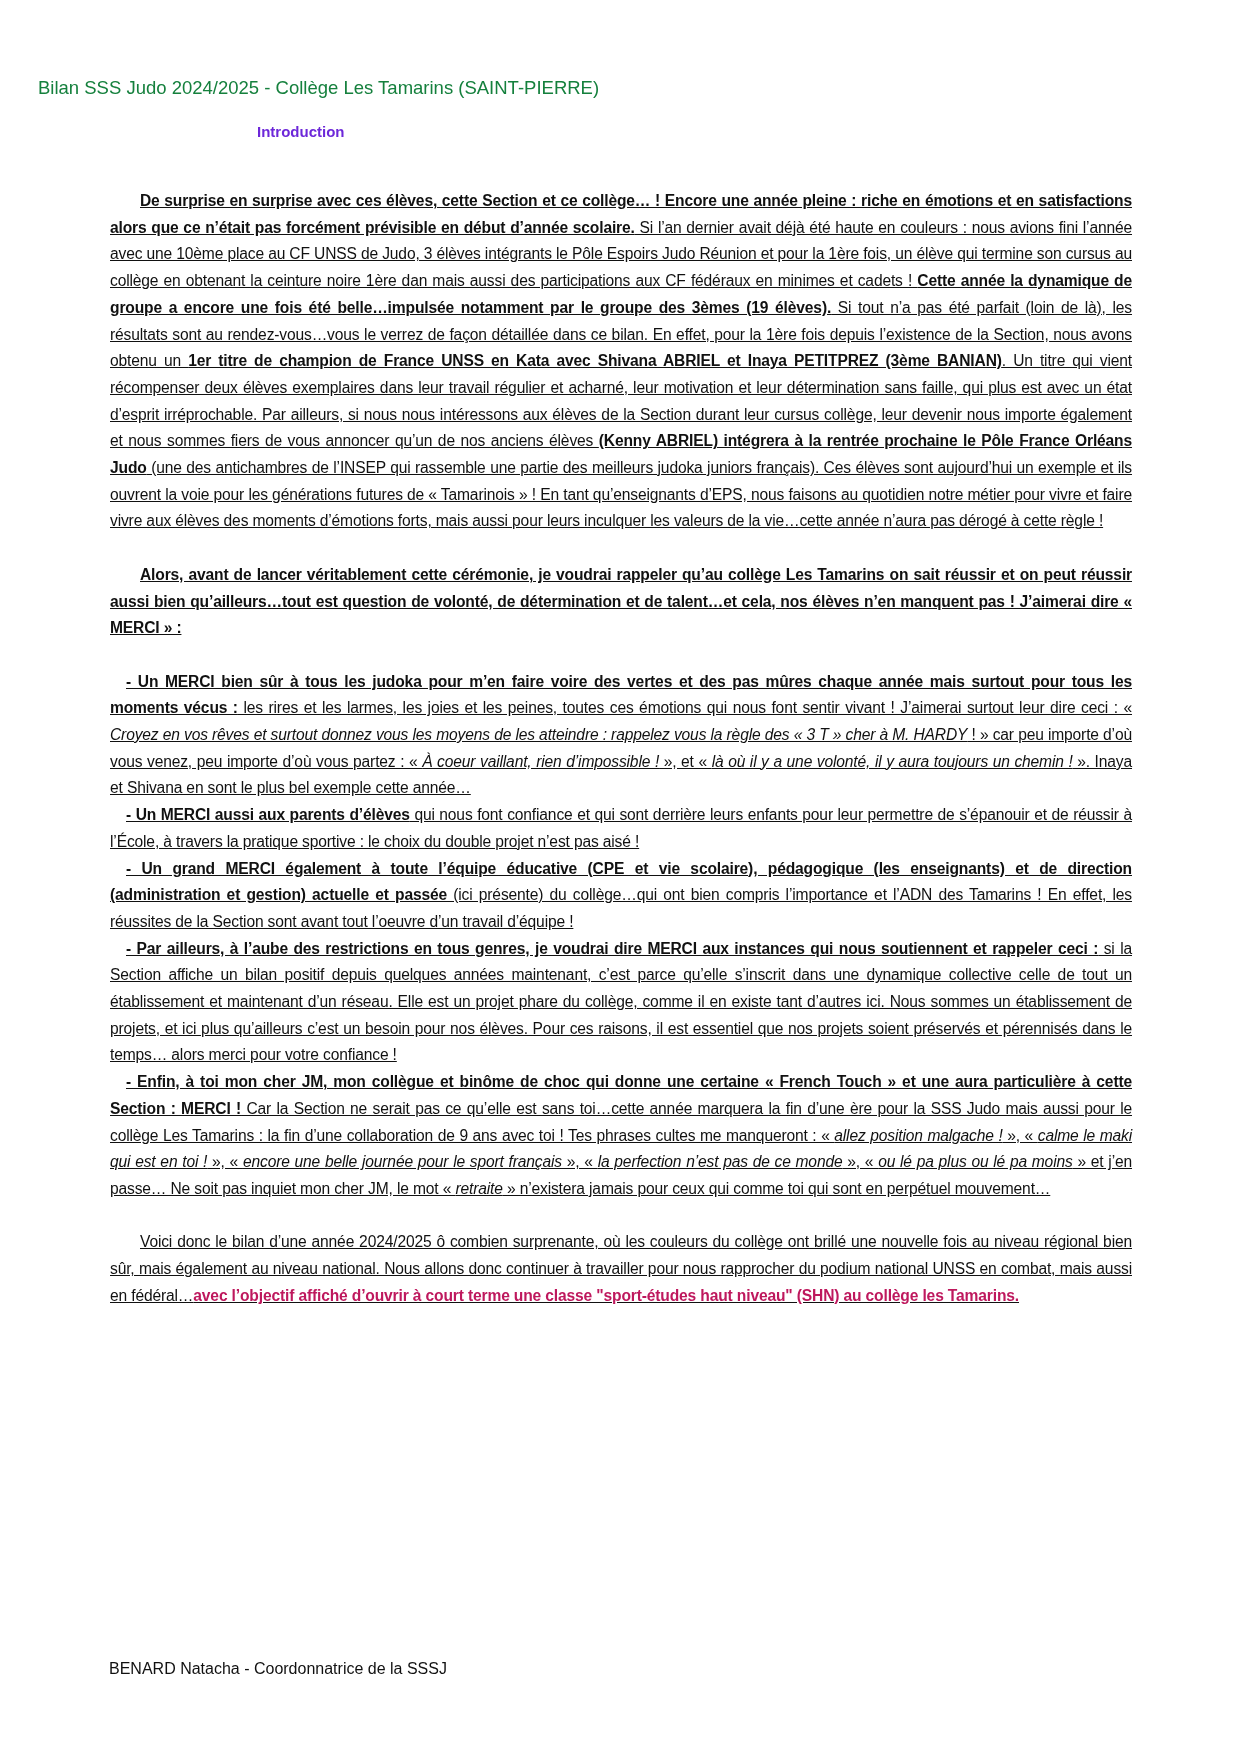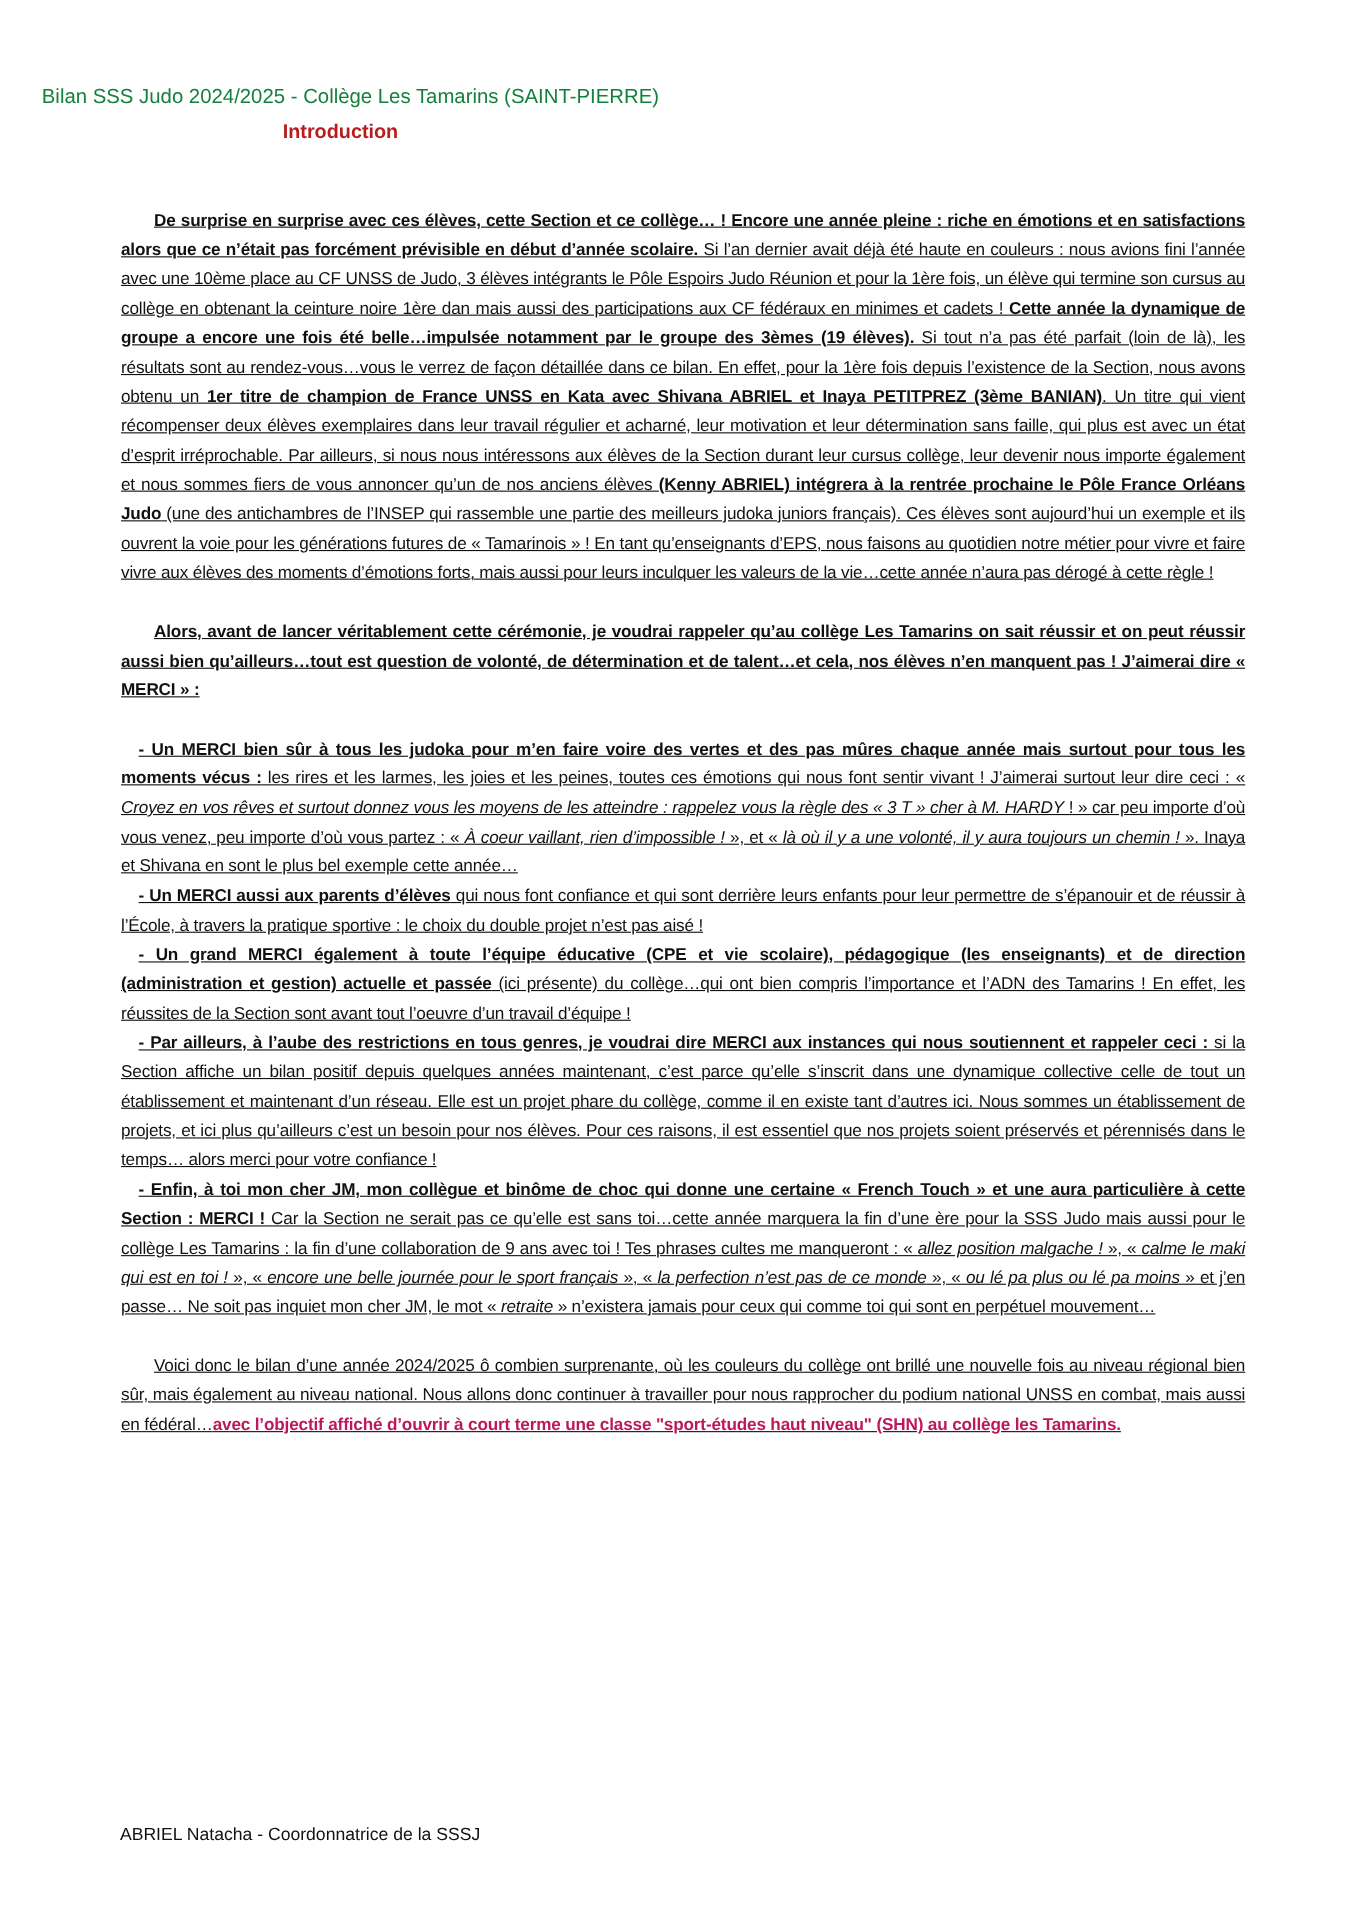--- a/index.html
+++ b/index.html
@@ -2,22 +2,22 @@
 <html><head>
 <meta charset="utf-8">
 <style>
   html, body { margin: 0; padding: 0; background: #ffffff; }
   body { width: 1240px; height: 1754px; position: relative; overflow: hidden; color: #111; }
   .header-title {
     position: absolute; left: 38px; top: 77px;
     font-family: "Liberation Sans", sans-serif; font-size: 18.5px; color: #15803d;
   }
   .intro-title {
-    position: absolute; left: 257px; top: 109px;
-    font-family: "Liberation Sans", sans-serif; font-weight: bold; font-size: 18px; color: #b91c1c;
+    position: absolute; left: 257px; top: 123px;
+    font-family: "Liberation Sans", sans-serif; font-weight: bold; font-size: 15px; color: #6d28d9;
   }
   .body {
     position: absolute; left: 110px; top: 188px; width: 1022px;
     font-family: "Liberation Sans", sans-serif; font-size: 15.6px; line-height: 26.7px;
     text-align: justify; color: #111; letter-spacing: -0.15px;
   }
   .body p { margin: 0; text-decoration: underline; }
   .indent { text-indent: 30px; }
   .gap { height: 26.7px; }
   .bullet { text-indent: 16px; }
@@ -69,13 +69,13 @@
     <b>-  Enfin, à toi mon cher JM, mon collègue et binôme de choc qui donne une certaine « French Touch » et une aura particulière à cette Section : MERCI !</b><span> Car la Section ne serait pas ce qu’elle est sans toi…cette année marquera la fin d’une ère pour la SSS Judo mais aussi pour le collège Les Tamarins : la fin d’une collaboration de 9 ans avec toi ! Tes phrases cultes me manqueront : « </span><i>allez position malgache !</i><span> », « </span><i>calme le maki qui est en toi !</i><span> », « </span><i>encore une belle journée pour le sport français</i><span> », « </span><i>la perfection n’est pas de ce monde</i><span> », « </span><i>ou lé pa plus ou lé pa moins</i><span> » et j’en passe… Ne soit pas inquiet mon cher JM, le mot « </span><i>retraite</i><span> » n’existera jamais pour ceux qui comme toi qui sont en perpétuel mouvement…</span>
   </p>
 
   <div class="gap"></div>
 
   <p class="indent">
     <span>Voici donc le bilan d’une année 2024/2025 ô combien surprenante, où les couleurs du collège ont brillé une nouvelle fois au niveau régional bien sûr, mais également au niveau national. Nous allons donc continuer à travailler pour nous rapprocher du podium national UNSS en combat, mais aussi en fédéral…</span><span class="red">avec l’objectif affiché d’ouvrir à court terme une classe "sport-études haut niveau" (SHN) au collège les Tamarins.</span>
   </p>
 </div>
 
-<div class="footer">ABRIEL Natacha - Coordonnatrice de la SSSJ</div>
+<div class="footer">BENARD Natacha - Coordonnatrice de la SSSJ</div>
 
 </body></html>

